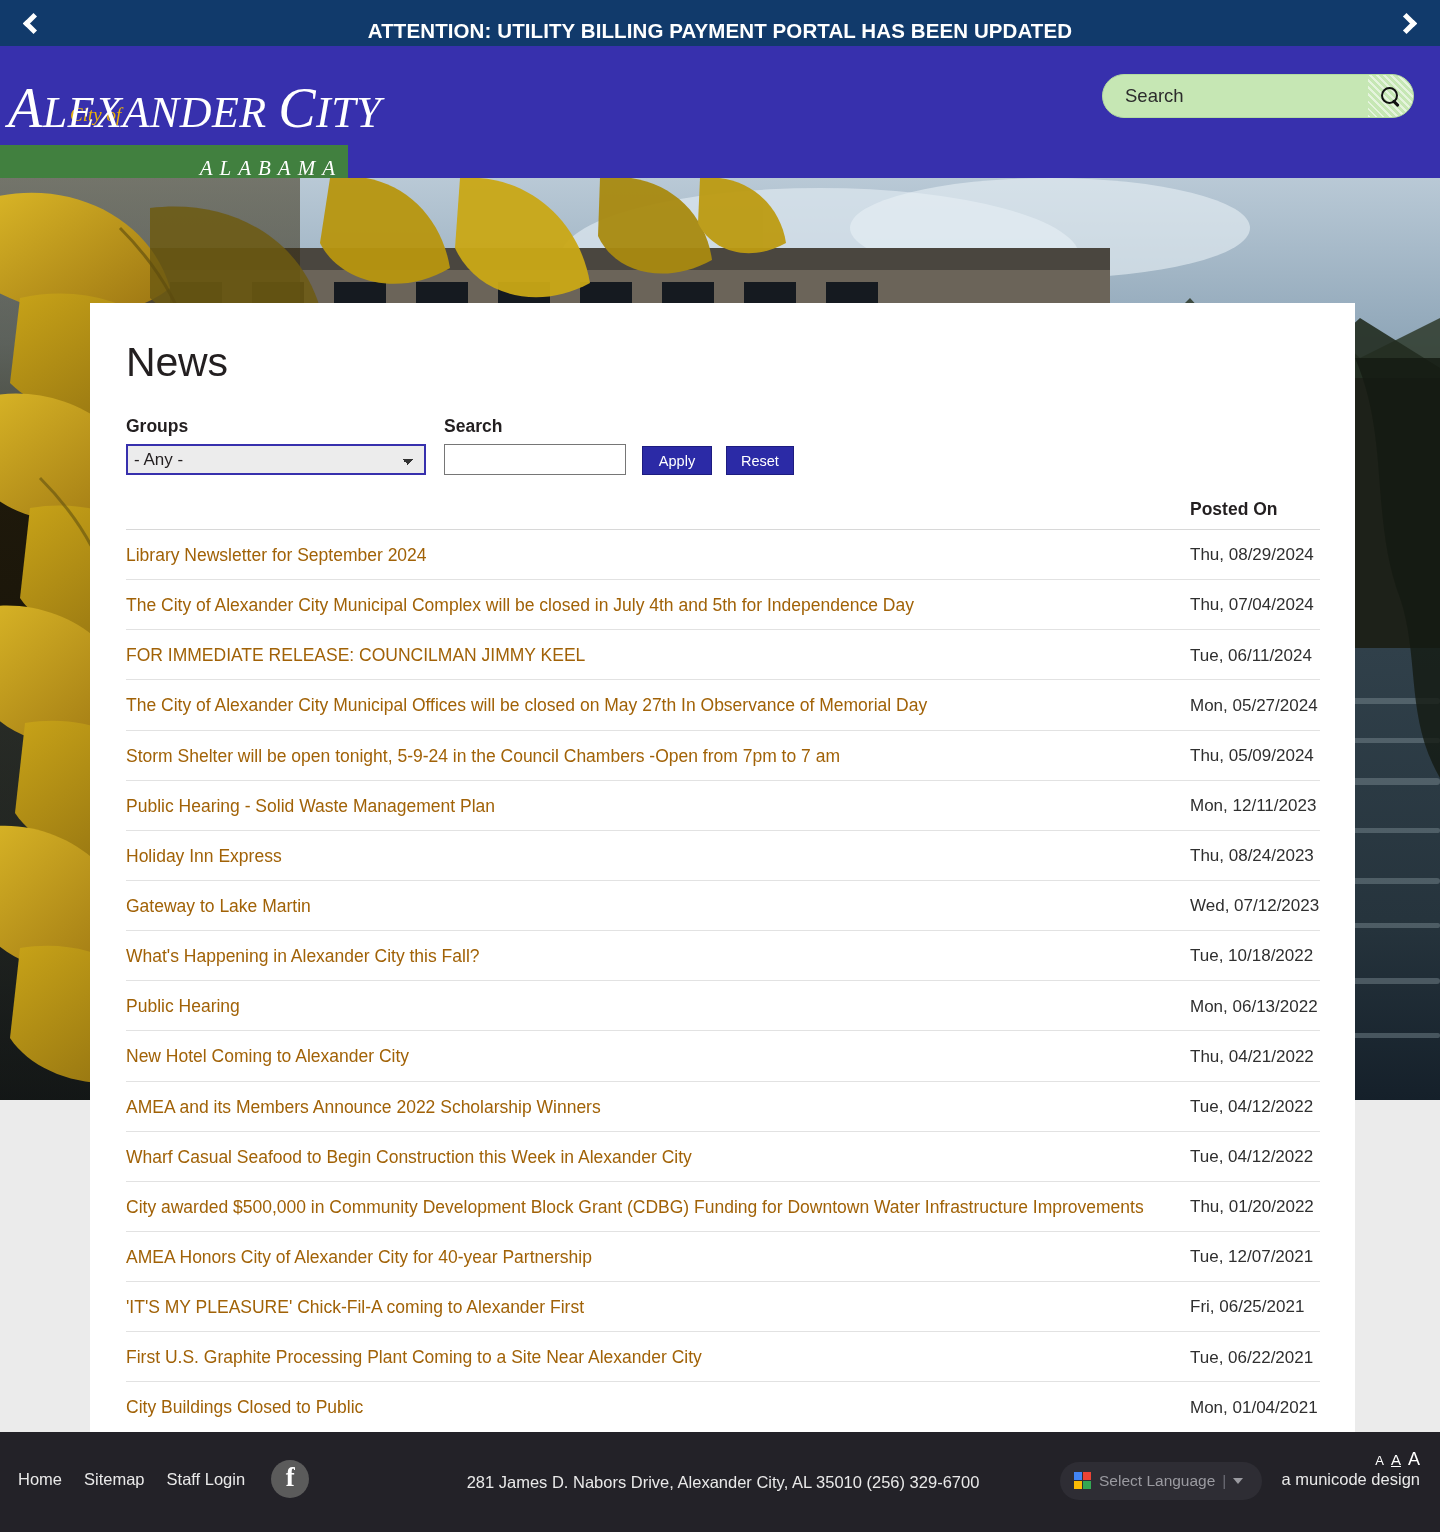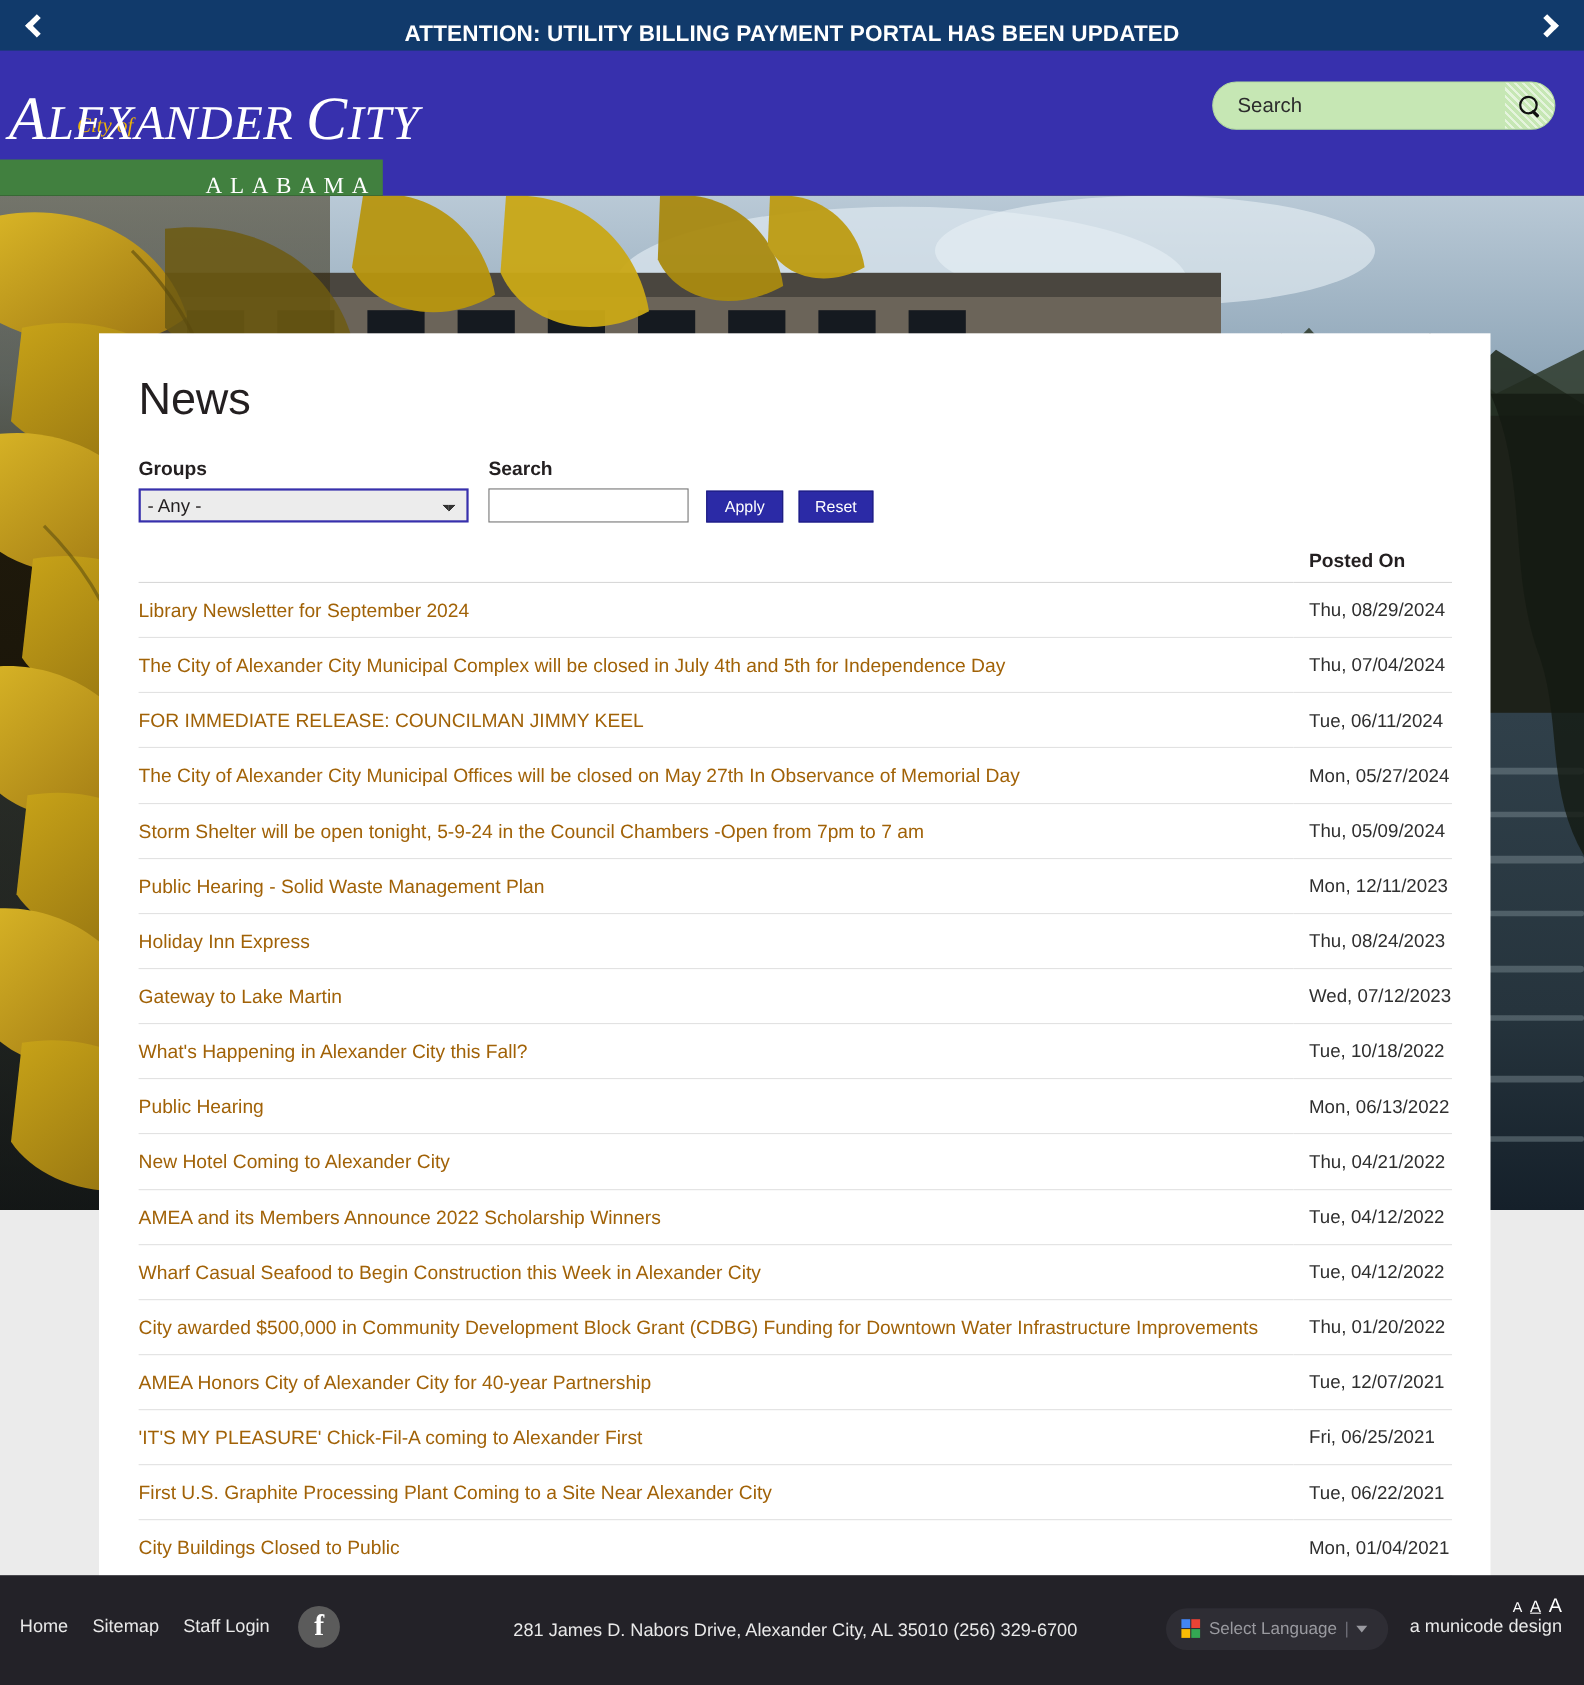--- a/index.html
+++ b/index.html
@@ -65,20 +65,21 @@
   }
   .brand-name .cap { font-size: 56px; }
   .brand-alabama {
     position: absolute; left: 0; top: 99px;
     width: 348px; height: 47px;
     background: #41803f;
   }
   .brand-alabama span {
     position: absolute; right: 6px; top: 11px;
     font-family: "Liberation Serif", serif;
+    font-style: italic;
     color: #ffffff; font-size: 21px; letter-spacing: 7px;
   }
 
   .hdr-search {
     position: absolute; right: 26px; top: 28px;
     width: 312px; height: 44px;
     background: #c6e7b4;
     border-radius: 22px;
     display: flex; align-items: center;
     border: 1px solid #b3dba0;

